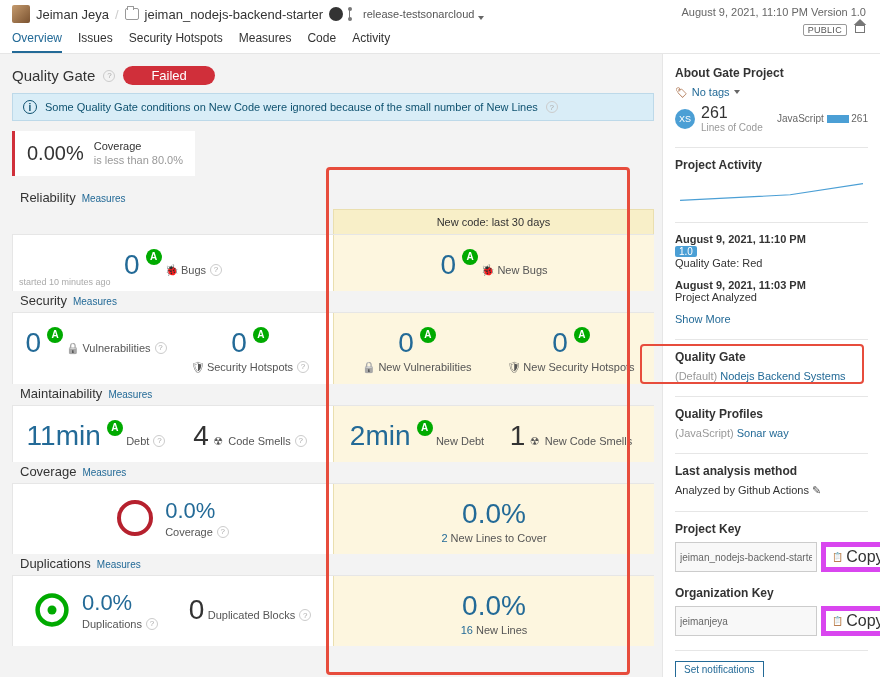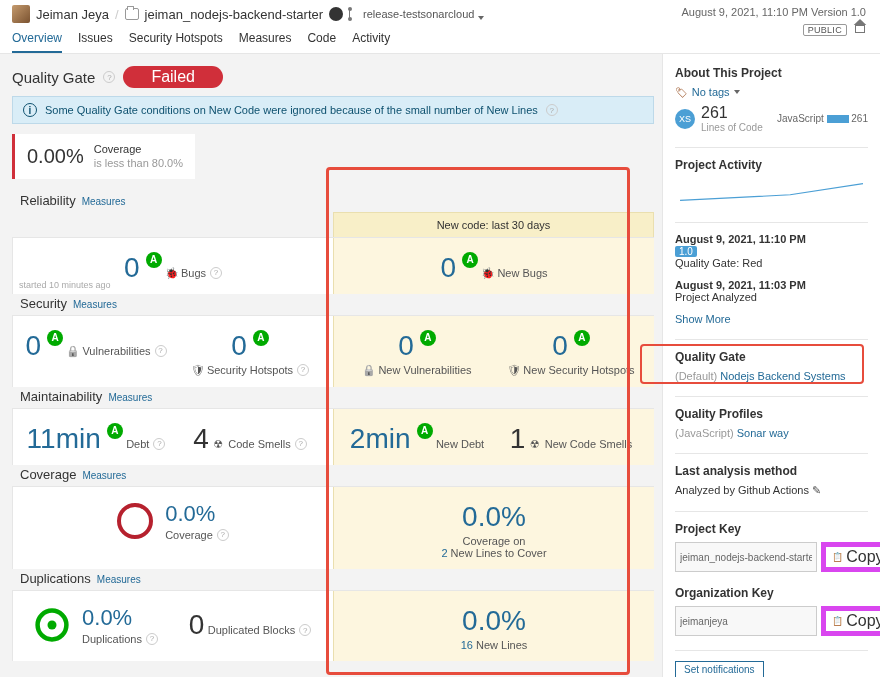--- a/index.html
+++ b/index.html
@@ -132,21 +132,21 @@
     display:flex; align-items:center; gap:8px;
     font-size:15px; margin: 2px 0 8px 0;
   }
   .qg-row .qmark, .qmark {
     width:12px; height:12px; border:1px solid #ccc; border-radius:50%;
     display:inline-flex; align-items:center; justify-content:center;
     font-size:8px; color:#aaa;
   }
   .pill {
     display:inline-block; padding: 2px 28px; border-radius: 12px;
-    font-size:16px; color:#fff;
+    font-size:13px; color:#fff;
   }
   .pill.failed { background: var(--red); }
   
   .info-banner {
     display:flex; align-items:center; gap:8px;
     background: var(--info-bg);
     border: 1px solid #bdd9e9;
     padding: 6px 10px;
     color: var(--info-text);
     font-size: 11px;
@@ -548,21 +548,20 @@
             </div>
           </div>
         </div>
         <div class="new-panel">
           <div class="metric-cells">
             <div class="metric-cell">
               <div class="big-num">
                 <span>0.0%</span>
               </div>
               <div class="metric-label" style="display:block;">
-                <div>Coverage on</div>
                 <div>
                   <span class="count">2</span>
                   <span>New Lines to Cover</span>
                 </div>
               </div>
             </div>
           </div>
         </div>
       </div>
     </div>
@@ -616,21 +615,21 @@
               </div>
             </div>
           </div>
         </div>
       </div>
     </div>
   </div>
 
   <div class="sidebar">
     <div class="block">
-      <h4>About This Project</h4>
+      <h4>About Gate Project</h4>
       <div class="tag-link">
         <span class="tag-icon"></span>
         <span>No tags</span>
         <span class="caret-down"></span>
       </div>
       <div class="loc-row">
         <div>
           <span class="xs-badge">XS</span>
         </div>
         <div>

